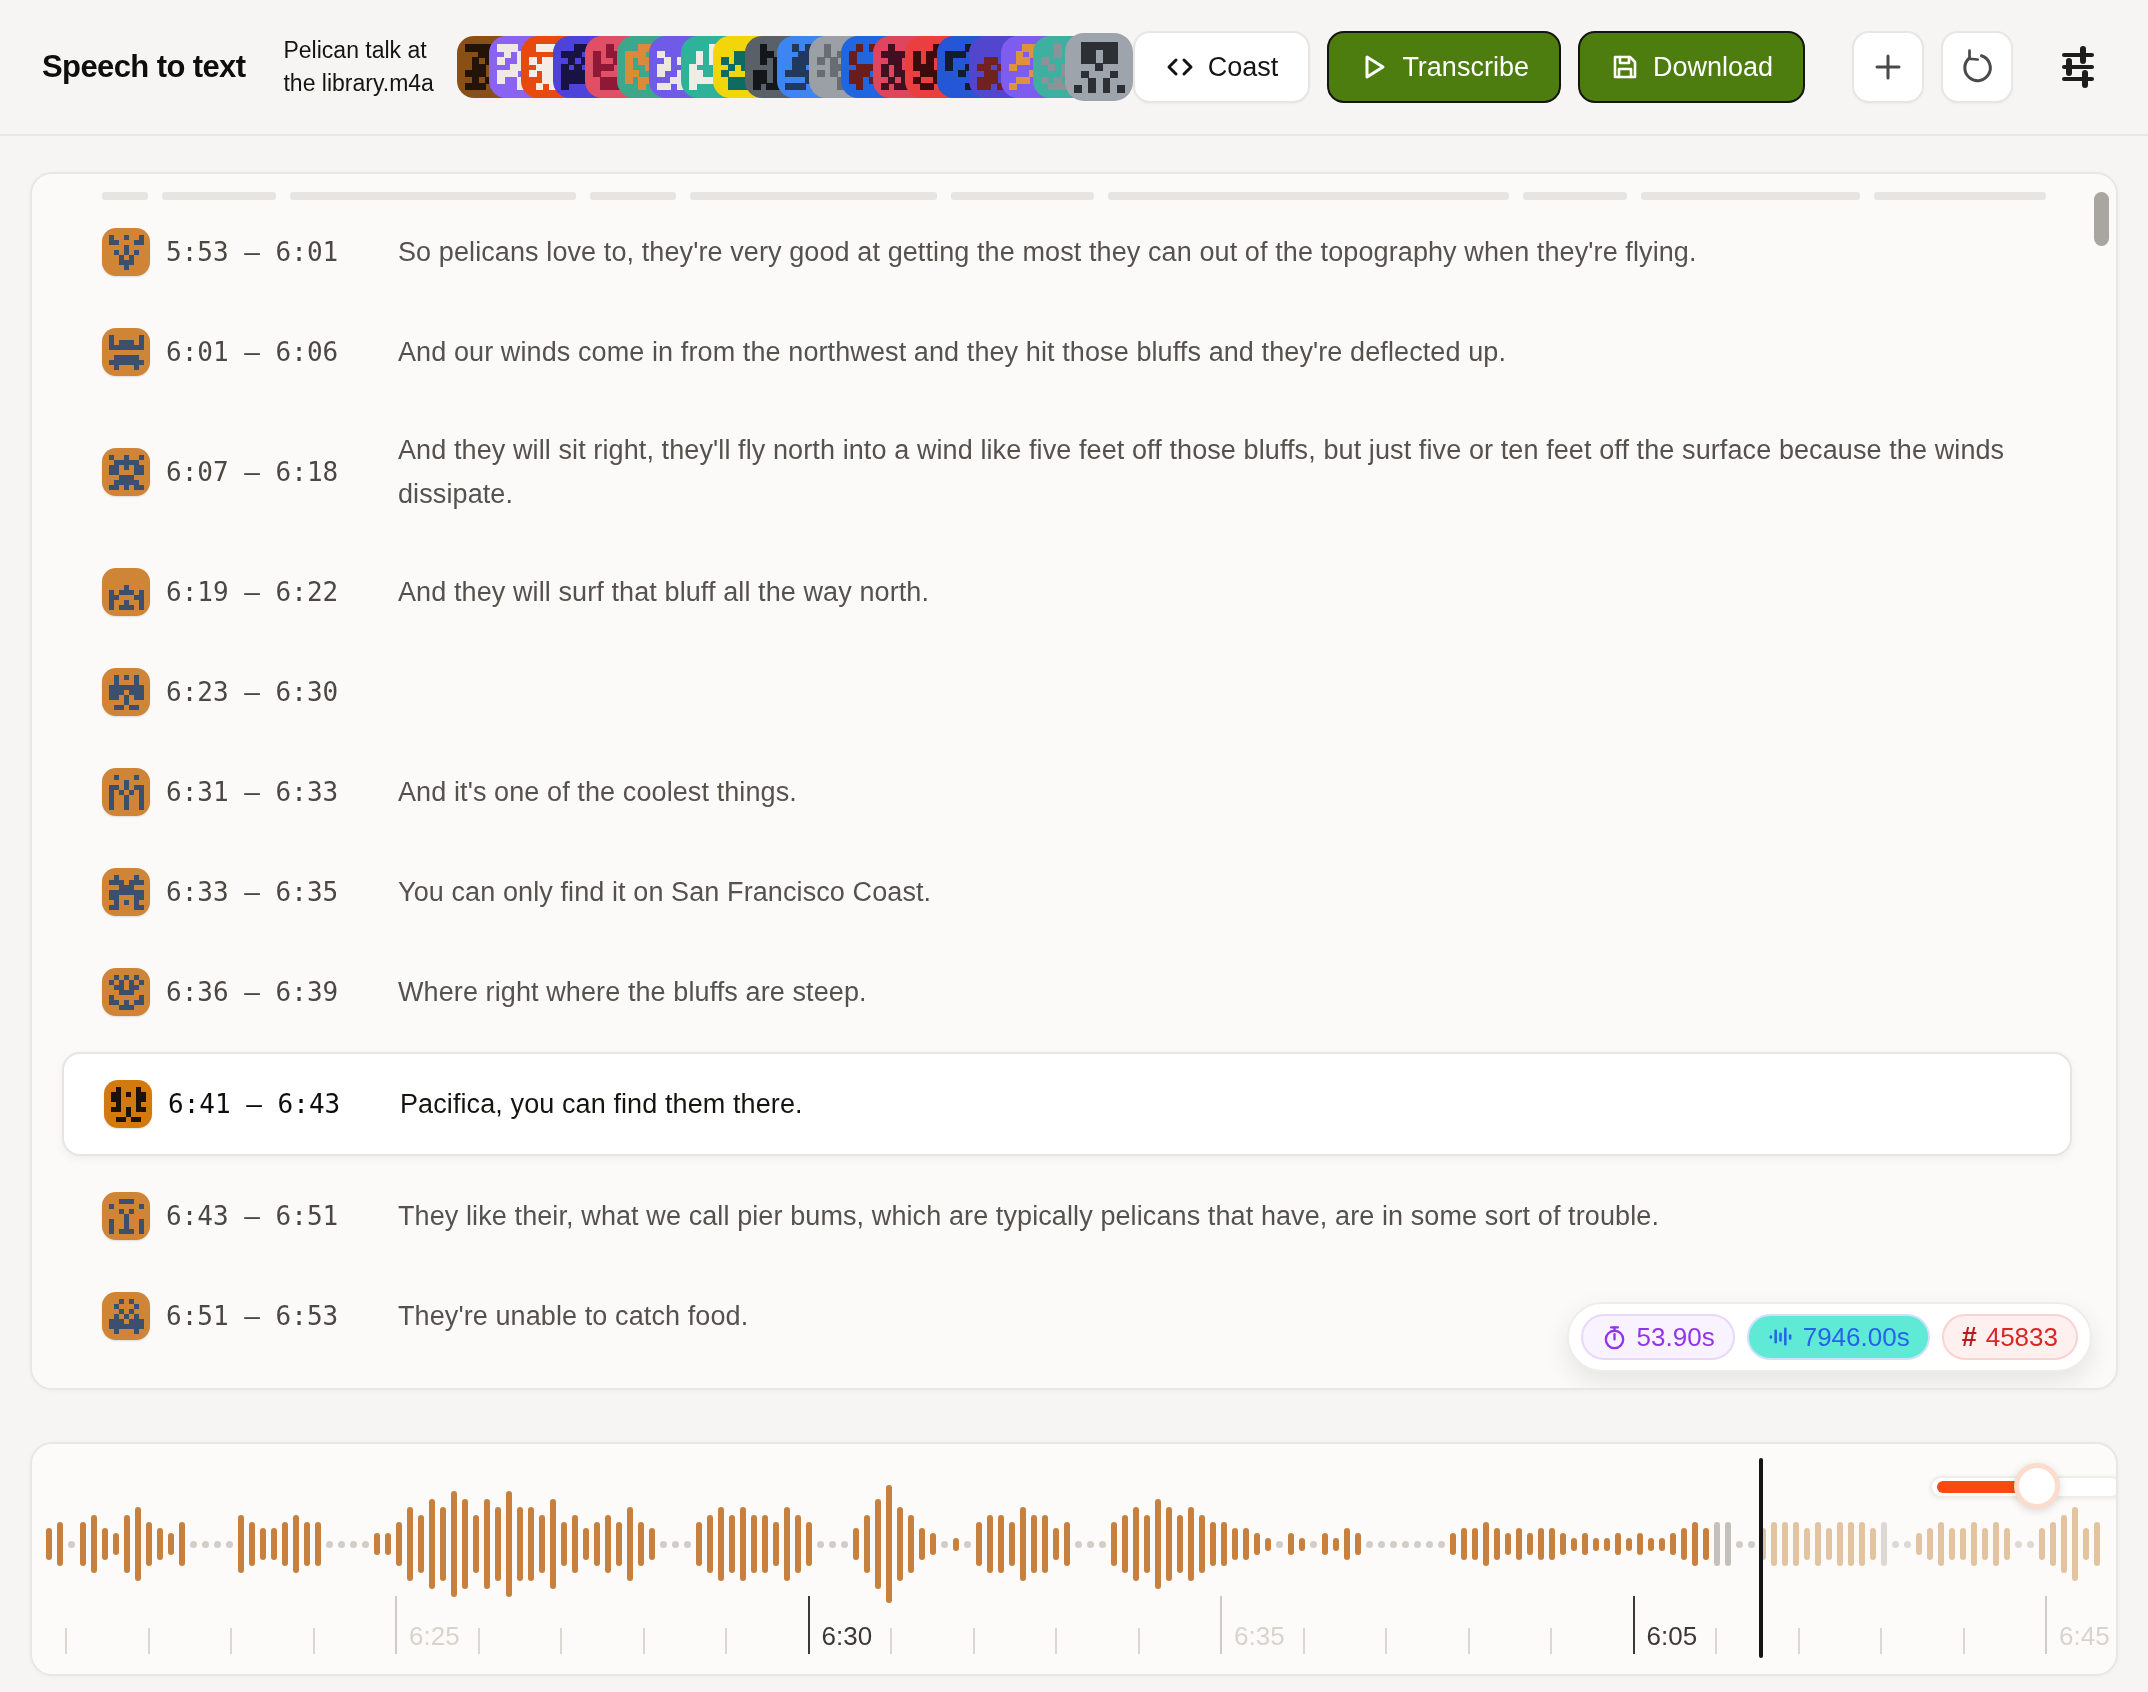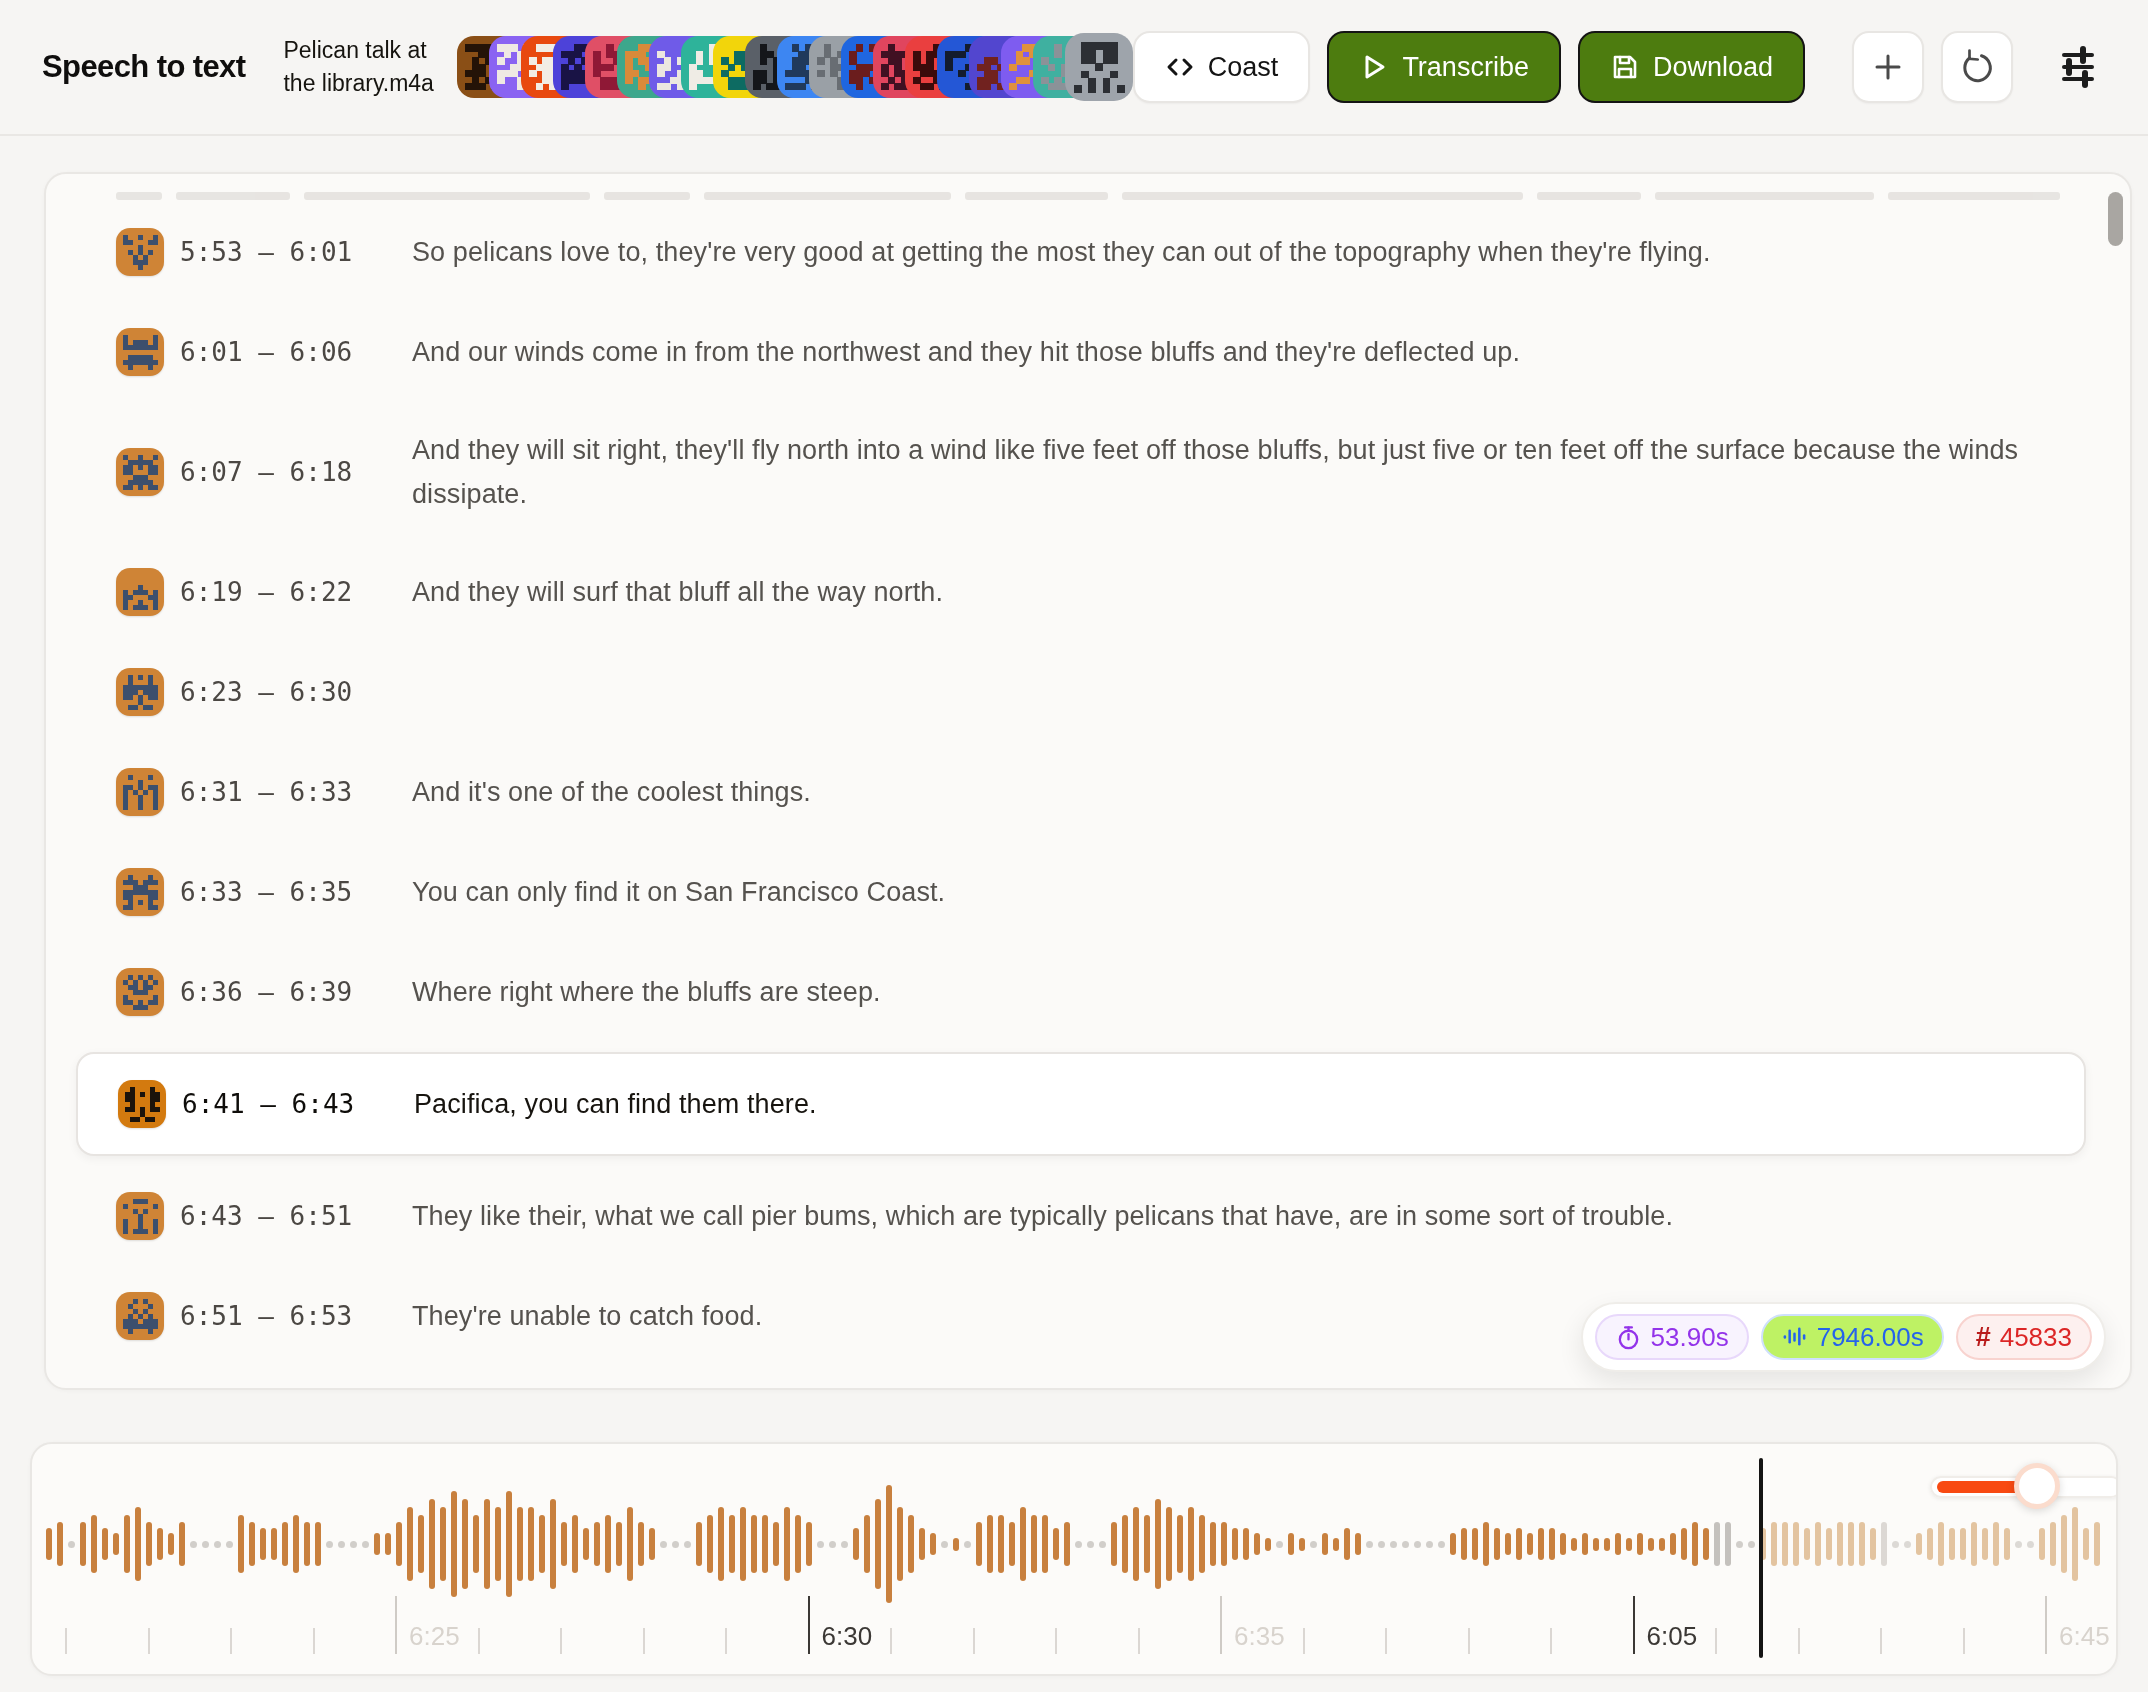--- a/index.html
+++ b/index.html
@@ -20,21 +20,21 @@
   .btn { height:72px; display:flex; align-items:center; gap:13px; border-radius:17px;
     font-size:27px; font-weight:500; padding:0 30px; cursor:pointer; }
   .btn.light { background:#ffffff; border:2px solid #e8e6e3; color:#141414;
     box-shadow:0 1px 2px rgba(0,0,0,.04); }
   .btn.dark { background:#4d7c0f; color:#ffffff; border:2px solid #141414; }
   .btn.square { width:72px; padding:0; justify-content:center; }
   .btn.dark + .btn.square { margin-left:30px; }
   .tool-icon { width:56px; height:56px; display:flex; align-items:center; justify-content:center; margin-left:20px; }
 
   
-  .panel { position:absolute; left:44px; top:172px; width:2088px; height:1218px;
+  .panel { position:absolute; left:30px; top:172px; width:2088px; height:1218px;
     background:#fbfaf8; border:2px solid #e9e7e4; border-radius:22px; overflow:hidden;
     box-shadow:0 1px 4px rgba(0,0,0,.03); }
   .rows { position:absolute; left:0; right:0; top:12px; padding:0 70px; }
   .row-sliver { height:14px; overflow:hidden; display:flex; gap:14px; align-items:flex-end; opacity:.55; margin-bottom:2px; }
   .sliver-chip { height:8px; border-radius:3px; background:#d7d3cf; }
   .trow { display:flex; align-items:center; padding:26px 0; }
   .seg-icon { width:48px; height:48px; border-radius:14px; flex:none;
     box-shadow:0 1px 2px rgba(0,0,0,.12); }
   .trange { width:182px; margin-left:16px; margin-right:50px; flex:none;
     font-family:"DejaVu Sans Mono", monospace; font-size:26px; color:#4b4743; white-space:nowrap; }
@@ -1081,21 +1081,21 @@
   <div class="stats">
     <div class="badge" id="badge-duration" style="color: rgb(147, 51, 234); background: rgb(248, 243, 254); border-color: rgb(232, 216, 251);">
       <svg width="27" height="27" viewBox="0 0 28 28" fill="none" stroke="#9333ea" stroke-width="2.4" stroke-linecap="round">
         <circle cx="14" cy="16" r="9"></circle>
         <path d="M14 16 V10.5"></path>
           <path d="M10.5 3.5 H17.5"></path>
           <path d="M14 3.5 V7"></path>
       </svg>
       <span>53.90s</span>
     </div>
-    <div class="badge" id="badge-audio" style="color: rgb(37, 99, 235); background: #bef264; border-color: rgb(207, 224, 252);">
+    <div class="badge" id="badge-audio" style="color: rgb(37, 99, 235); background: #5eead4; border-color: rgb(207, 224, 252);">
       <svg width="27" height="27" viewBox="0 0 28 28" fill="none" stroke="#2563eb" stroke-width="2.6" stroke-linecap="round">
         <path d="M4 14 V13"></path>
           <path d="M9 19 V7"></path>
           <path d="M14 17 V10"></path>
           <path d="M19 21 V5"></path>
           <path d="M24 15 V12"></path>
       </svg>
       <span>7946.00s</span>
     </div>
     <div class="badge" id="badge-tokens" style="color: rgb(220, 38, 38); background: rgb(253, 240, 239); border-color: rgb(248, 211, 207);">

